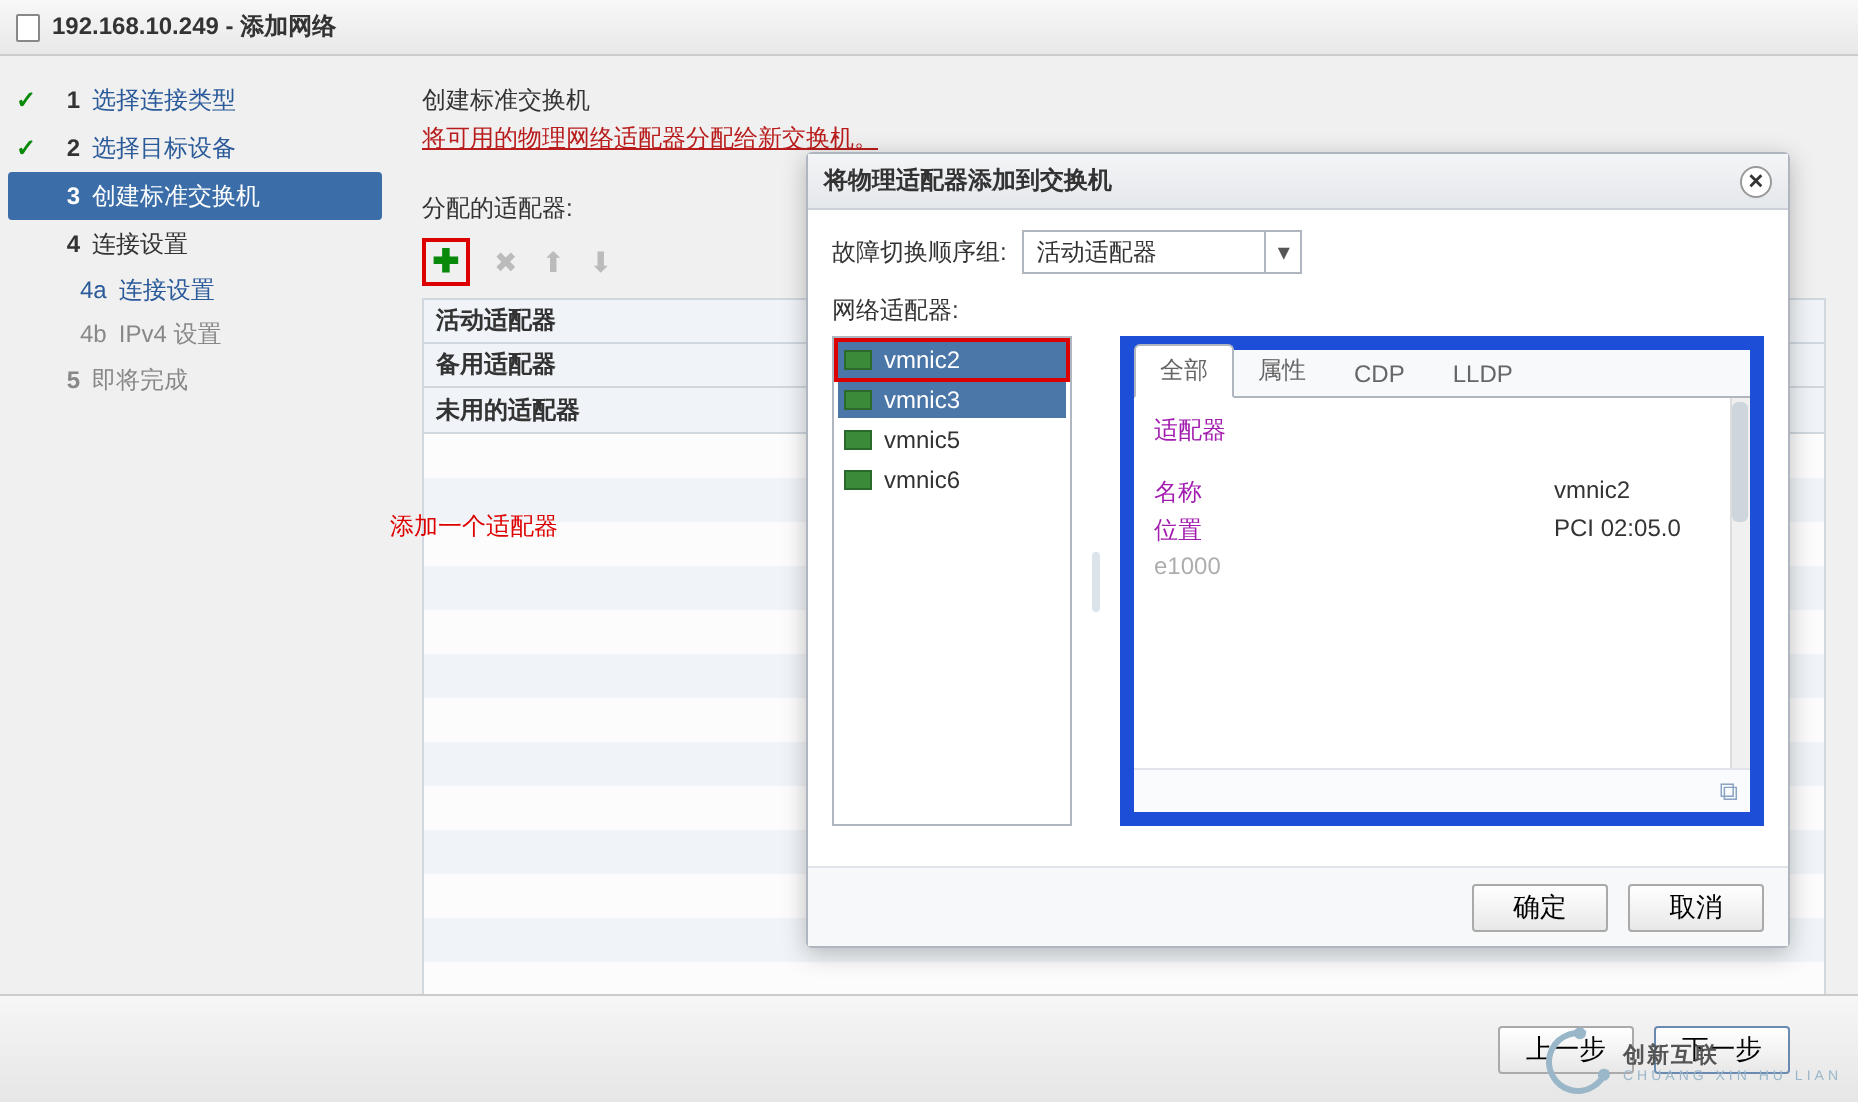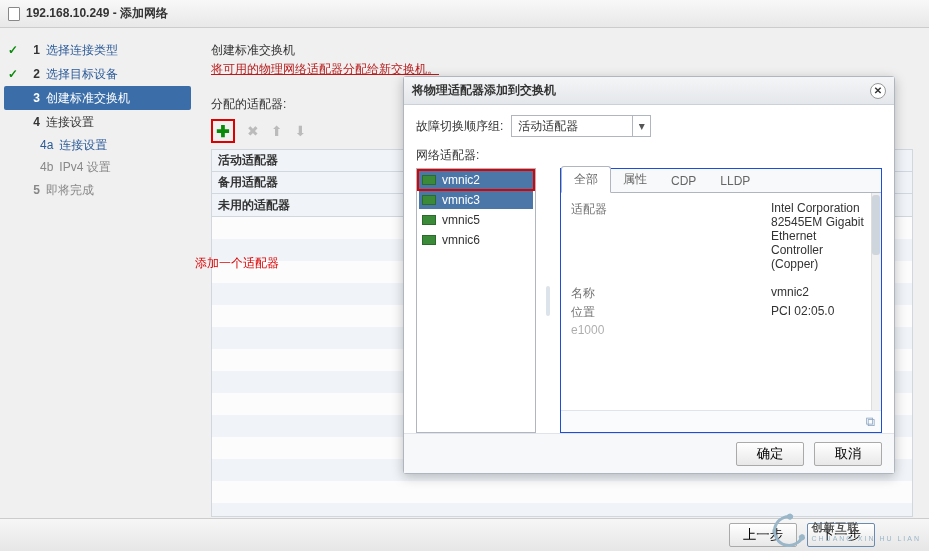--- a/index.html
+++ b/index.html
@@ -31,21 +31,21 @@
 .toolbar-row { display: flex; align-items: center; gap: 12px; margin-bottom: 6px; }
 .add-icon-box { width: 24px; height: 24px; border: 2px solid #d00; display: flex; align-items: center; justify-content: center; }
 .add-icon { color: #0a8a0a; font-size: 16px; font-weight: bold; }
 .tool-icon { color: #bbb; font-size: 14px; }
 
 .adapter-groups { border: 1px solid #d0d7df; }
 .adapter-group-row { height: 22px; border-bottom: 1px solid #d0d7df; display: flex; align-items: center; padding: 0 6px; font-weight: bold; background: #f0f4f8; }
 .adapter-group-row:last-child { border-bottom: none; }
 .stripe-area { height: 300px; background: repeating-linear-gradient(#fcfcfc, #fcfcfc 22px, #f0f4f8 22px, #f0f4f8 44px); border: 1px solid #d0d7df; border-top: none; }
 
-.footer { position: absolute; left: 0; right: 0; bottom: 0; height: 33px; background: linear-gradient(#f6f6f6, #e6e6e6); border-top: 1px solid #ccc; display: flex; justify-content: flex-end; align-items: center; padding-right: 54px; gap: 10px; }
+.footer { position: absolute; left: 0; right: 0; bottom: 0; height: 54px; background: linear-gradient(#f6f6f6, #e6e6e6); border-top: 1px solid #ccc; display: flex; justify-content: flex-end; align-items: center; padding-right: 34px; gap: 10px; }
 .btn { min-width: 68px; height: 24px; border: 1px solid #aaa; background: linear-gradient(#fff, #e8e8e8); border-radius: 2px; padding: 0 10px; cursor: pointer; }
 .btn.primary { border-color: #6a8ab0; }
 
 .dialog { position: absolute; top: 76px; left: 403px; width: 492px; height: 398px; background: #fff; border: 1px solid #b0b6c0; border-radius: 3px; box-shadow: 0 3px 12px rgba(0,0,0,0.25); display: flex; flex-direction: column; }
 .dialog-header { height: 28px; background: linear-gradient(#f4f5f7, #e4e7eb); border-bottom: 1px solid #ccd0d8; display: flex; align-items: center; justify-content: space-between; padding: 0 8px; font-weight: bold; }
 .close-btn { width: 16px; height: 16px; border-radius: 50%; border: 1px solid #999; display: flex; align-items: center; justify-content: center; font-size: 10px; background: #fff; cursor: pointer; }
 
 .dialog-body { flex: 1; padding: 10px 12px 0; display: flex; flex-direction: column; }
 .form-row { display: flex; align-items: center; margin-bottom: 10px; gap: 8px; }
 .form-label { }
@@ -55,35 +55,35 @@
 
 .panels { display: flex; gap: 10px; flex: 1; min-height: 0; }
 .list-panel { width: 120px; border: 1px solid #b0b6c0; padding: 2px; display: flex; flex-direction: column; }
 .vmnic-row { height: 18px; display: flex; align-items: center; gap: 6px; padding: 0 3px; margin-bottom: 2px; }
 .vmnic-row.selected { outline: 2px solid #d00; background: #4a76a8; color: #fff; }
 .vmnic-row.highlight { background: #4a76a8; color: #fff; }
 .nic-icon { width: 14px; height: 10px; background: #3a8a3a; border: 1px solid #2a6a2a; }
 .divider-col { width: 4px; display: flex; align-items: center; justify-content: center; }
 .divider-col .handle { width: 4px; height: 30px; background: #dde3ea; border-radius: 2px; }
 
-.right-panel { flex: 1; border: 1px solid #1d4ed8; display: flex; flex-direction: column; min-height: 0; }
+.right-panel { flex: 1; border: 7px solid #1d4ed8; display: flex; flex-direction: column; min-height: 0; }
 .tabs-row { height: 24px; display: flex; align-items: flex-end; border-bottom: 1px solid #b0b6c0; background: #f8f9fb; }
 .tab { padding: 4px 12px; color: #666; cursor: pointer; }
 .tab.active { border: 1px solid #b0b6c0; border-bottom: 1px solid #fff; background: #fff; border-radius: 3px 3px 0 0; margin-bottom: -1px; }
 .details-scroll { flex: 1; overflow: hidden; position: relative; }
 .details-inner { padding: 8px 10px; }
 .detail-row { display: flex; margin-bottom: 2px; }
-.detail-key { width: 200px; color: #737373; }
+.detail-key { width: 200px; color: #a21caf; }
 .detail-val { flex: 1; color: #333; }
 .scrollbar { position: absolute; right: 0; top: 0; bottom: 0; width: 10px; background: #f0f0f0; border-left: 1px solid #ddd; }
 .scroll-thumb { position: absolute; top: 2px; right: 1px; width: 8px; height: 60px; background: #cfd5dc; border-radius: 3px; }
 .copy-icon-bar { height: 22px; border-top: 1px solid #e0e4ea; display: flex; justify-content: flex-end; align-items: center; padding-right: 6px; background: #fafbfc; }
 .copy-icon { color: #8aa3c2; font-size: 13px; }
 
-.dialog-footer { height: 40px; border-top: 1px solid #e0e4ea; display: flex; justify-content: flex-end; align-items: center; padding: 0 12px; gap: 10px; background: #f6f8fa; }
+.dialog-footer { height: 40px; border-top: 1px solid #e0e4ea; display: flex; justify-content: flex-end; align-items: center; padding: 0 12px; gap: 10px; background: #f6f8fa; margin-top: 20px; }
 
 .brand-logo { position: absolute; right: 8px; bottom: 4px; display: flex; align-items: center; gap: 6px; }
 .brand-c { width: 32px; height: 32px; border: 3px solid #9ab6c9; border-radius: 50%; border-right-color: transparent; transform: rotate(-30deg); position: relative; }
 .brand-dot { position: absolute; width: 6px; height: 6px; background: #9ab6c9; border-radius: 50%; }
 .brand-text { font-size: 11px; font-weight: bold; color: #555; letter-spacing: 1px; }
 .brand-sub { font-size: 7px; color: #9ab6c9; letter-spacing: 2px; }
 </style>
 </head>
 <body>
 
@@ -197,21 +197,20 @@
         <div class="tabs-row">
           <div class="tab active">全部</div>
           <div class="tab">属性</div>
           <div class="tab">CDP</div>
           <div class="tab">LLDP</div>
         </div>
         <div class="details-scroll">
           <div class="details-inner">
             <div class="detail-row">
               <div class="detail-key">适配器</div>
-              <div class="detail-val">Intel Corporation 82545EM Gigabit Ethernet Controller (Copper)</div>
             </div>
             <div class="detail-row" style="margin-top:14px;">
               <div class="detail-key">名称</div>
               <div class="detail-val">vmnic2</div>
             </div>
             <div class="detail-row">
               <div class="detail-key">位置</div>
               <div class="detail-val">PCI 02:05.0</div>
             </div>
             <div class="detail-row" style="opacity:0.4;">

